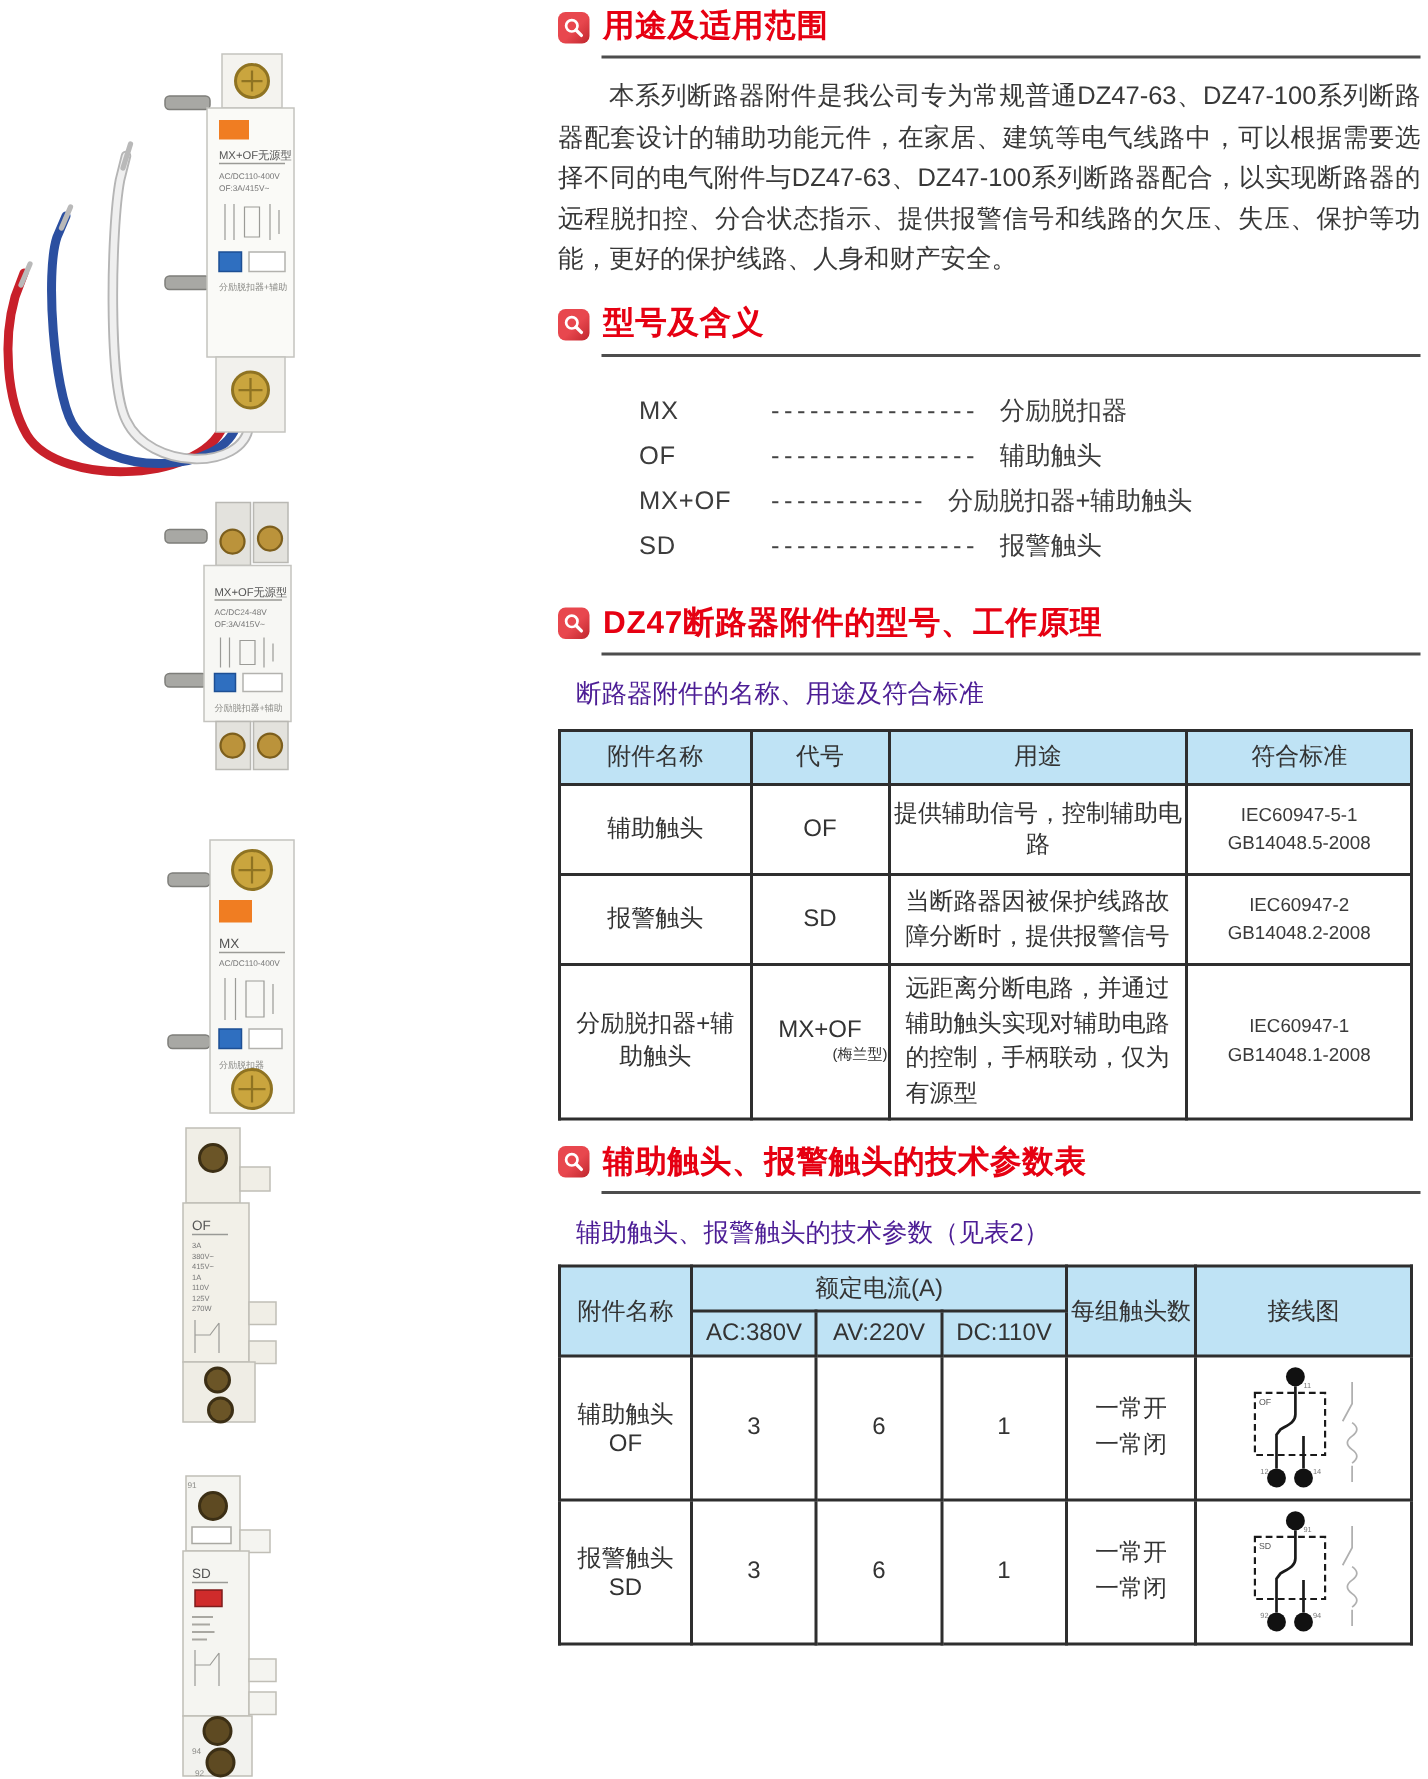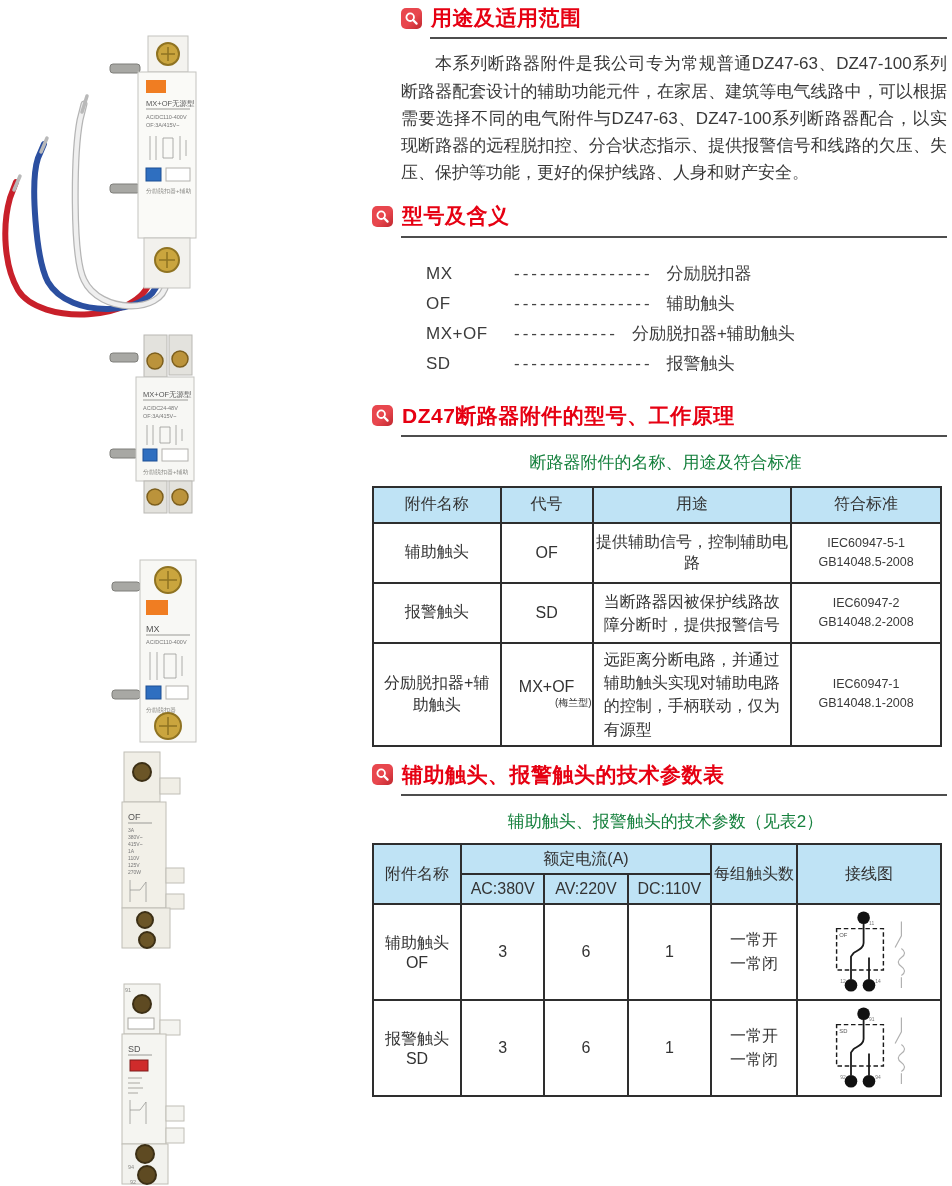--- a/index.html
+++ b/index.html
@@ -26,33 +26,33 @@
   section { display:block; }
   .sec-head { display:flex; align-items:center; gap:9px; }
   .sec-icon {
     width:21px; height:21px; border-radius:5px; flex:0 0 21px;
     background:linear-gradient(135deg,#e8474e 55%,#bf262d 100%);
     display:flex; align-items:center; justify-content:center;
   }
   .sec-title { font-size:21px; line-height:1.35; color:#e60012; font-weight:600; letter-spacing:0.5px; }
   .underline { height:2px; background:#4d4d4d; margin-left:29px; margin-top:5px; }
 
-  .sec-usage { margin-top:4px;margin-left:29px; }
+  .sec-usage { margin-top:4px; }
   .paras { margin-top:11px; }
   .para { font-size:17px; line-height:1.6; text-align:justify; text-indent:2em; color:#383838; }
 
   .sec-models { margin-top:16px; }
   .model-list { margin-top:24px; padding-left:54px; padding-right:40px; }
   .model-row { display:flex; align-items:baseline; height:30px; font-size:17px; color:#3c3c3c; }
   .m-code { width:88px; letter-spacing:0.5px; }
   .m-dash { letter-spacing:3px; color:#444; white-space:nowrap; margin-right:14px; }
   .m-meaning { white-space:nowrap; }
 
   .sec-working { margin-top:20px; }
-  .tbl-subtitle { margin-top:14px; margin-left:12px; font-size:17px; color:#15803d;text-align:center; }
+  .tbl-subtitle { margin-top:14px; margin-left:12px; font-size:17px; color:#4c1d95; }
 
   table { border-collapse:collapse; table-layout:fixed; width:570px; margin-top:12px; }
   th,td { border:2px solid #2e2e2e; text-align:center; vertical-align:middle; font-weight:normal; }
   thead th { background:#bfe3f5; font-size:16px; }
   .t1 thead th { height:36px; }
   .t1 .c-name { width:115px; } .t1 .c-code { width:83px; } .t1 .c-use { width:179px; } .t1 .c-std { width:135px; }
   .t1 td { font-size:16px; }
   .t1 .r1 td { height:60px; } .t1 .r2 td { height:60px; } .t1 .r3 td { height:80px; }
   .t1 .use-left { text-align:left; padding:4px 10px; line-height:1.45; }
   .t1 .name-wrap { padding:2px 8px; line-height:1.4; }

